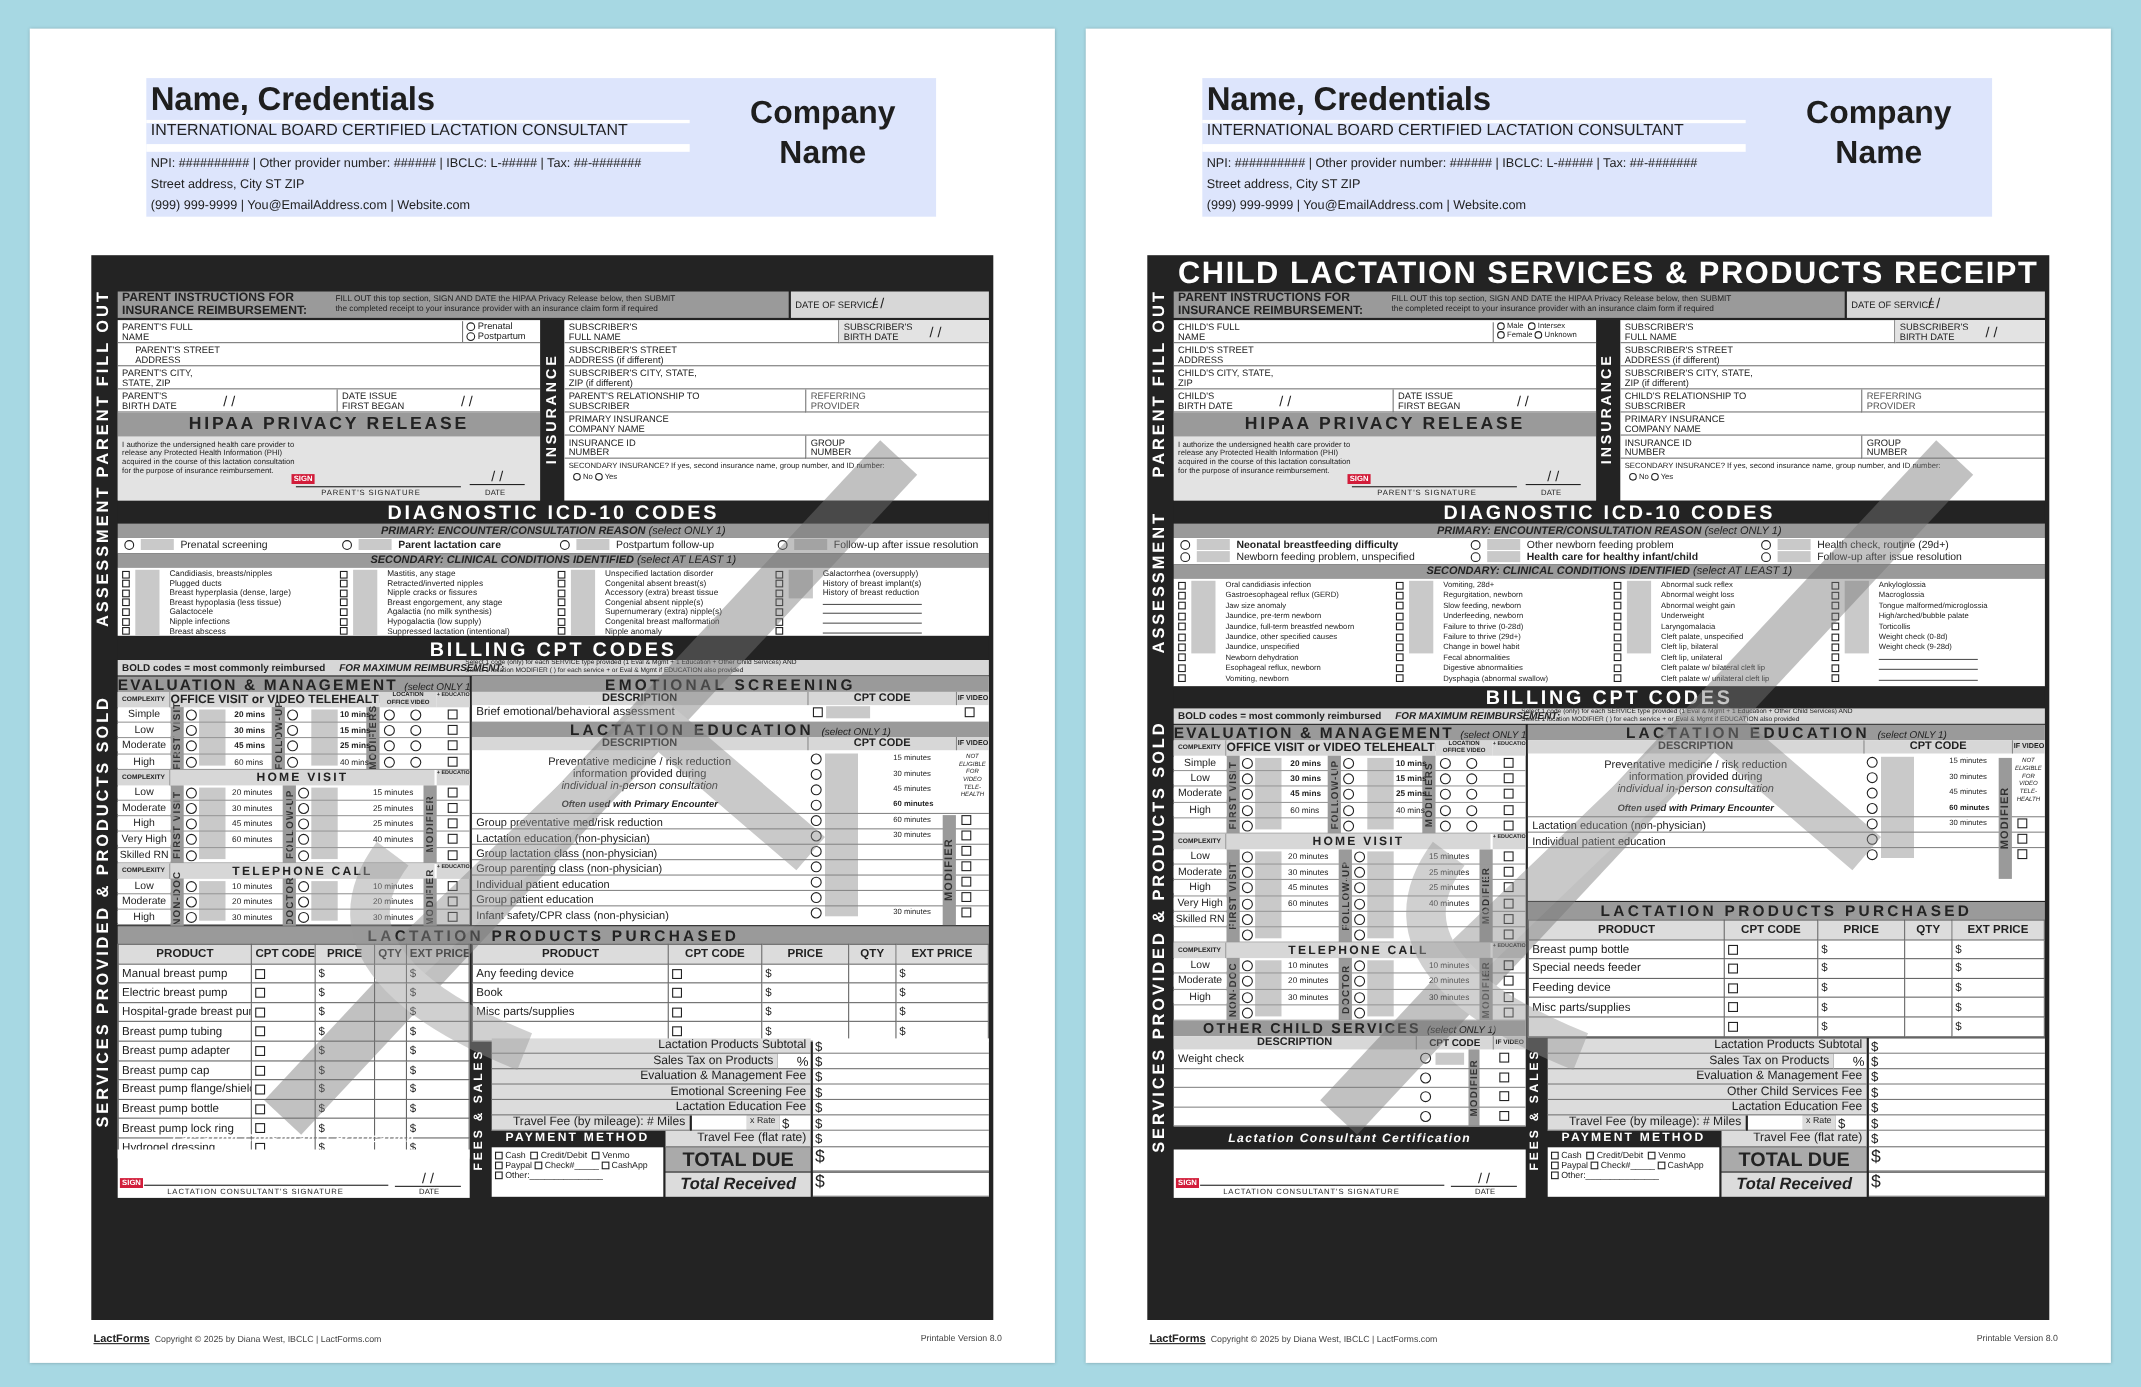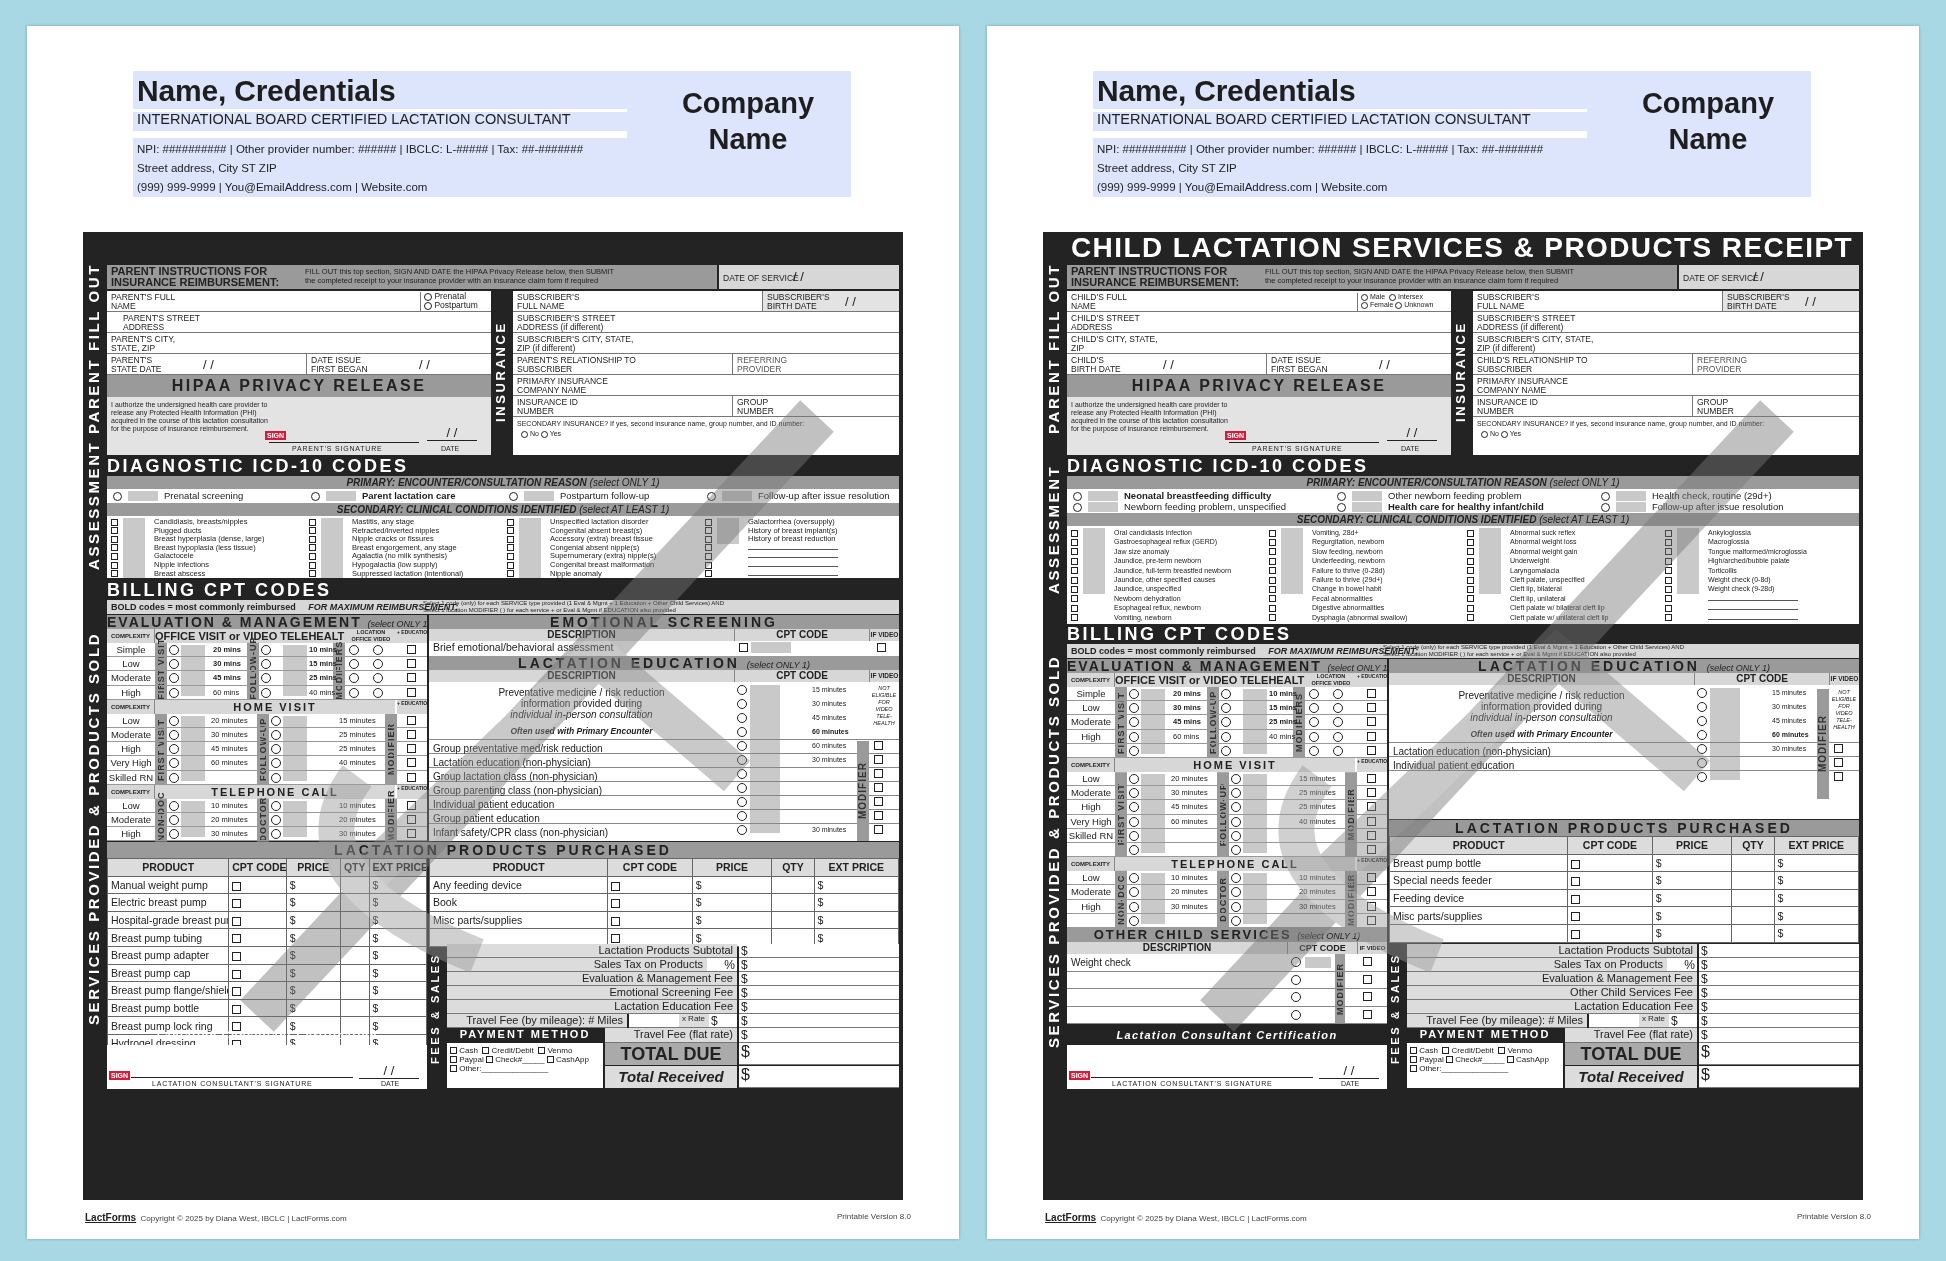--- a/index.html
+++ b/index.html
@@ -16,21 +16,21 @@
 .lh .row{position:absolute;left:4px;font-size:11.5px;color:#222}
 .lh .company{position:absolute;left:520px;top:14px;width:190px;text-align:center;font-size:29px;font-weight:bold;line-height:36px;color:#1e1e1e}
 
 .form{position:absolute;left:56px;top:206px;width:820px;height:968px;background:#232323}
 .ftitle{position:absolute;left:24px;top:0;width:790px;height:30px;color:#fff;font-weight:bold;font-size:28px;letter-spacing:1.4px;line-height:32px;text-align:center;white-space:nowrap}
 .vlabel{position:absolute;color:#fff;font-weight:bold;font-size:15px;letter-spacing:2.6px;writing-mode:vertical-rl;transform:rotate(180deg);text-align:center;white-space:nowrap}
 .vlabel.dk{color:#333;font-size:10px;letter-spacing:1px}
 .box{position:absolute;background:#fff;border:1px solid #555;overflow:hidden}
 .gbar{position:absolute;background:#9a9a9a;color:#222;font-weight:bold;text-align:center;white-space:nowrap;overflow:hidden}
 .lbar{position:absolute;background:#d7d7d7;color:#222;font-weight:bold;text-align:center;white-space:nowrap;overflow:hidden}
-.dbar{position:absolute;background:#232323;color:#fff;font-weight:bold;text-align:left;white-space:nowrap;letter-spacing:2.5px;overflow:hidden}
+.dbar{position:absolute;background:#232323;color:#fff;font-weight:bold;text-align:center;white-space:nowrap;letter-spacing:2.5px;overflow:hidden}
 .sm{font-size:8.5px;line-height:9px;color:#222}
 .tiny{font-size:7px;line-height:8px;color:#222}
 .cell{position:absolute;border-bottom:1px solid #777;overflow:hidden}
 .rad{display:inline-block;width:10px;height:10px;border:1.4px solid #222;border-radius:50%;vertical-align:middle;background:#fff}
 .chk{display:inline-block;width:9px;height:9px;border:1.4px solid #222;vertical-align:middle;background:#fff}
 .gry{position:absolute;background:#c9c9c9}
 .ital{font-style:italic}
 .row8{position:absolute;font-size:9px;line-height:11px;white-space:nowrap}
 .tbl{position:absolute;border-collapse:collapse;background:#fff;table-layout:fixed}
 .tbl td,.tbl th{border:1px solid #666;font-size:10.5px;padding:0 3px;height:17.6px;white-space:nowrap;overflow:hidden}
@@ -87,21 +87,21 @@
             <div><span class="rad" style="width:8px;height:8px"></span> <span>Postpartum</span></div>
           </div>
         </div>
       <div class="cell" style="left:0;top:21px;width:384px;height:21px">
           <div class="sm" style="position:absolute;left:16px;top:2px;width:90px">PARENT'S STREET ADDRESS</div>
         </div>
       <div class="cell" style="left:0;top:42px;width:384px;height:21px">
           <div class="sm" style="position:absolute;left:4px;top:2px;width:90px">PARENT'S CITY, STATE, ZIP</div>
         </div>
       <div class="cell" style="left:0;top:63px;width:200px;height:21px;border-right:1px solid #777">
-          <div class="sm" style="position:absolute;left:4px;top:2px;width:60px">PARENT'S STATE DATE</div>
+          <div class="sm" style="position:absolute;left:4px;top:2px;width:60px">PARENT'S BIRTH DATE</div>
           <span style="position:absolute;left:96px;top:3px;font-size:13px">/     /</span>
         </div>
       <div class="cell" style="left:200px;top:63px;width:184px;height:21px">
           <div class="sm" style="position:absolute;left:4px;top:2px;width:60px">DATE ISSUE FIRST BEGAN</div>
           <span style="position:absolute;left:112px;top:3px;font-size:13px">/     /</span>
         </div>
       <div class="gbar" style="left:0;top:84px;width:384px;height:22px;font-size:16px;line-height:22px;letter-spacing:2.5px">HIPAA PRIVACY RELEASE</div>
       <div style="position:absolute;left:0;top:106px;width:384px;height:58px;background:#e3e3e3">
         <div class="tiny" style="position:absolute;left:4px;top:4px;width:160px">I authorize the undersigned health care provider to release any Protected Health Information (PHI) acquired in the course of this lactation consultation for the purpose of insurance reimbursement.</div>
         <div style="position:absolute;left:162px;top:38px;width:150px;border-bottom:1px solid #222;height:8px"></div>
@@ -408,21 +408,21 @@
         </colgroup>
         <tbody>
           <tr>
             <th>PRODUCT</th>
             <th>CPT CODE</th>
             <th>PRICE</th>
             <th>QTY</th>
             <th>EXT PRICE</th>
           </tr>
           <tr>
-            <td>Manual weight pump</td>
+            <td>Manual breast pump</td>
             <td><span class="chk"></span></td>
             <td>$</td>
             <td></td>
             <td>$</td>
           </tr>
           <tr>
             <td>Electric breast pump</td>
             <td><span class="chk"></span></td>
             <td>$</td>
             <td></td>

